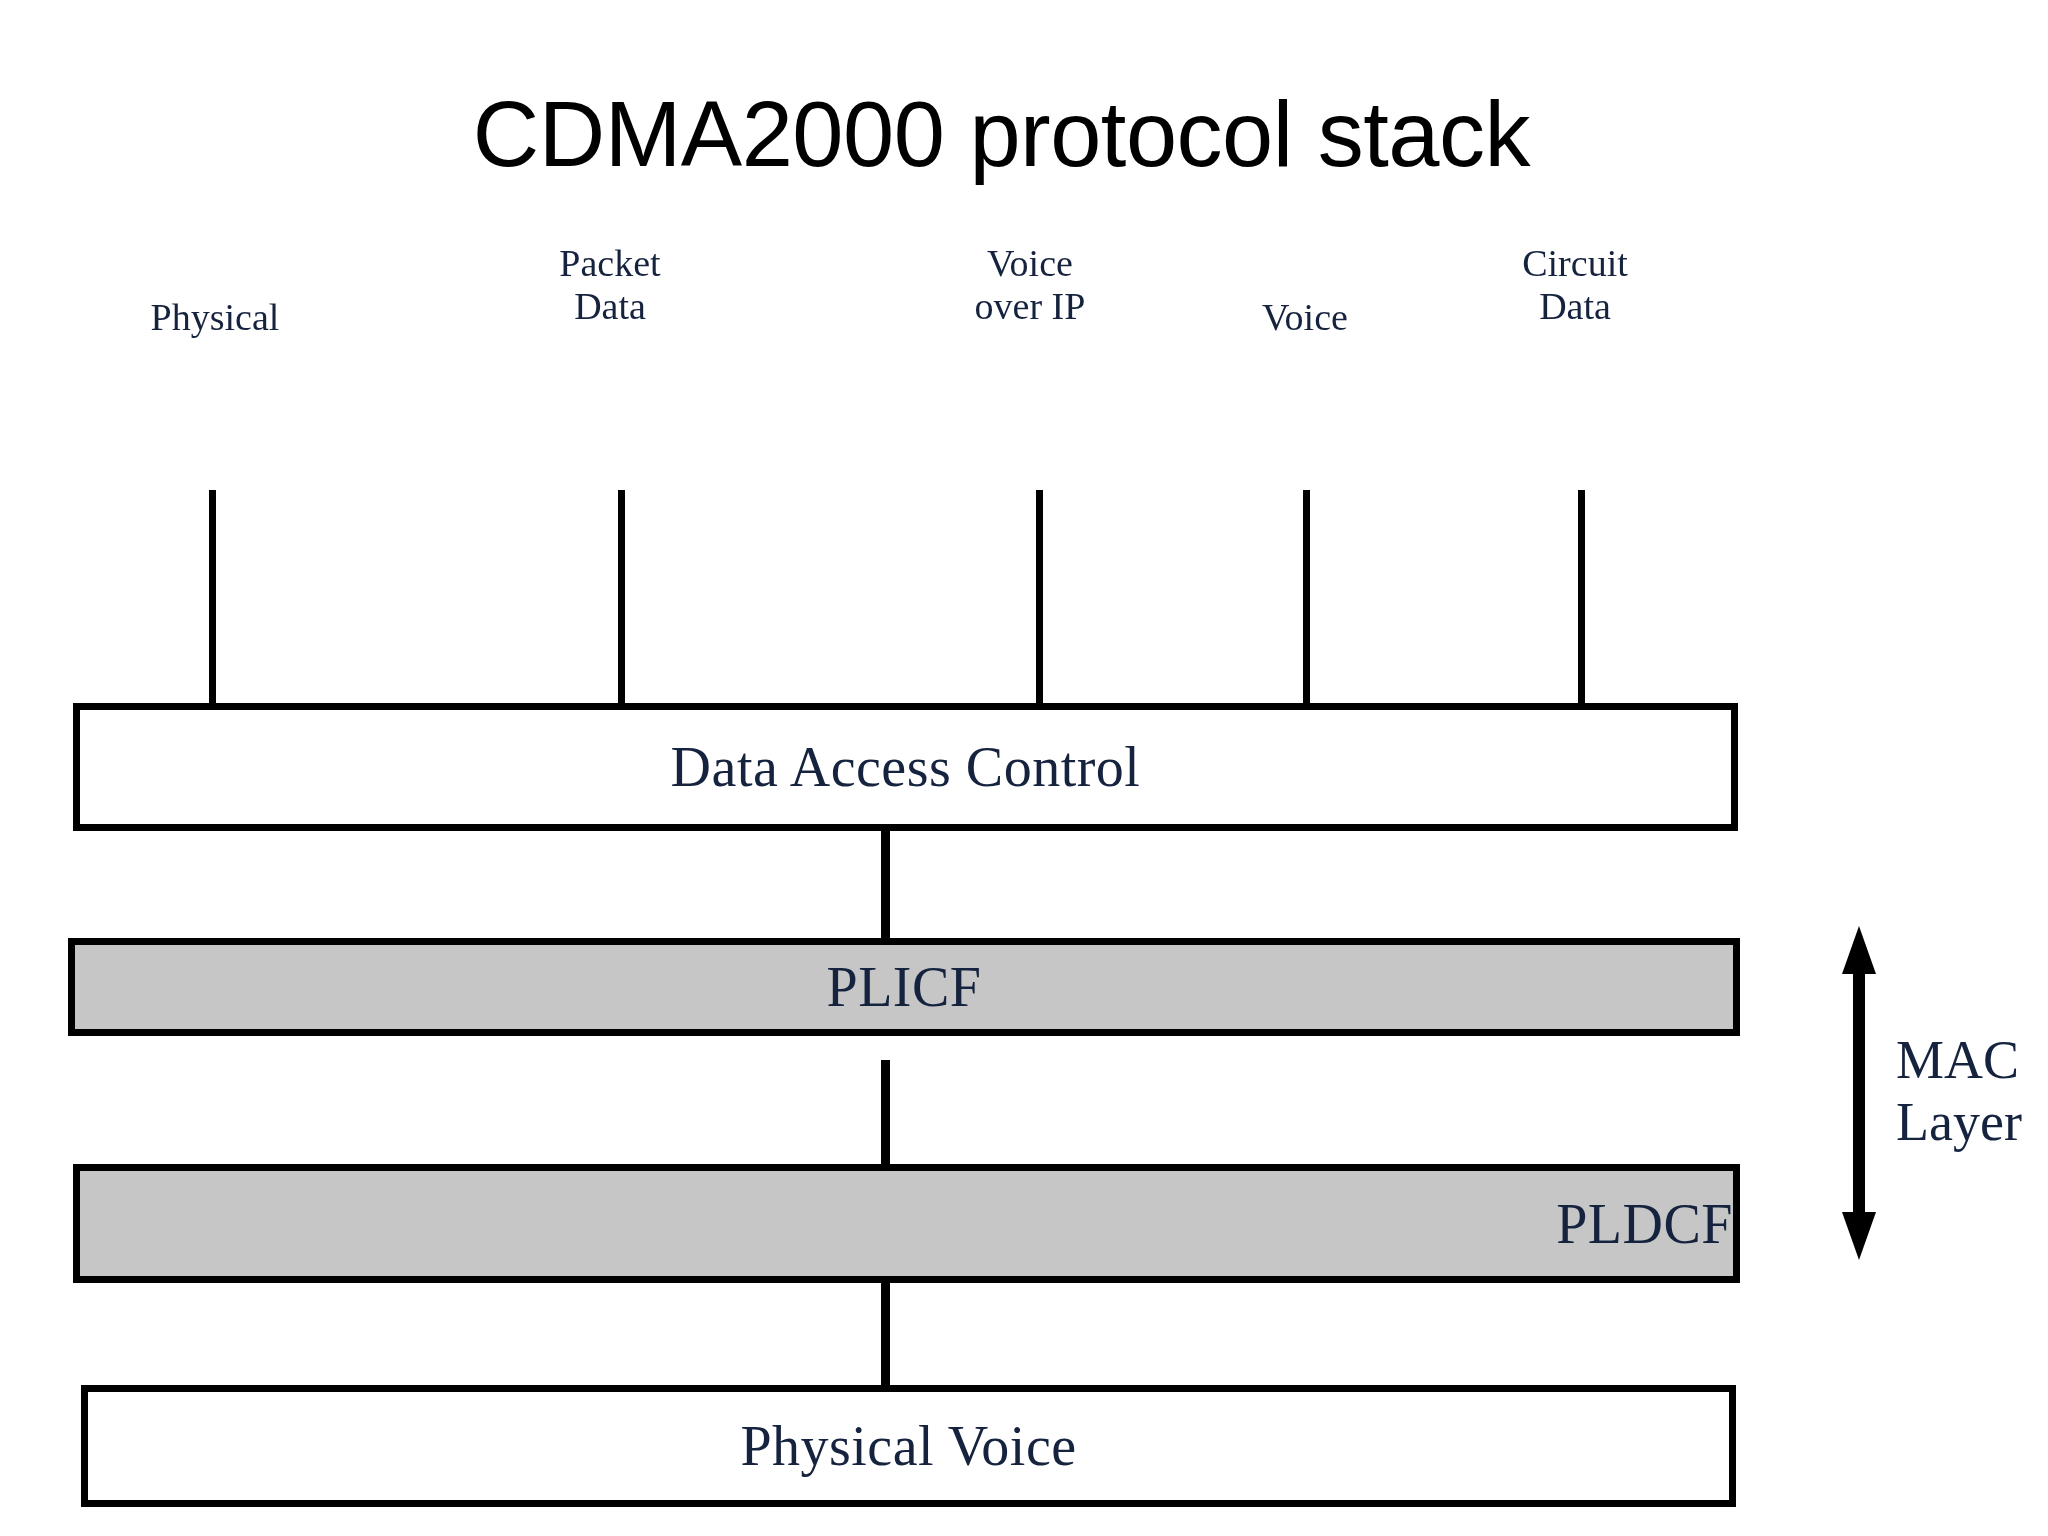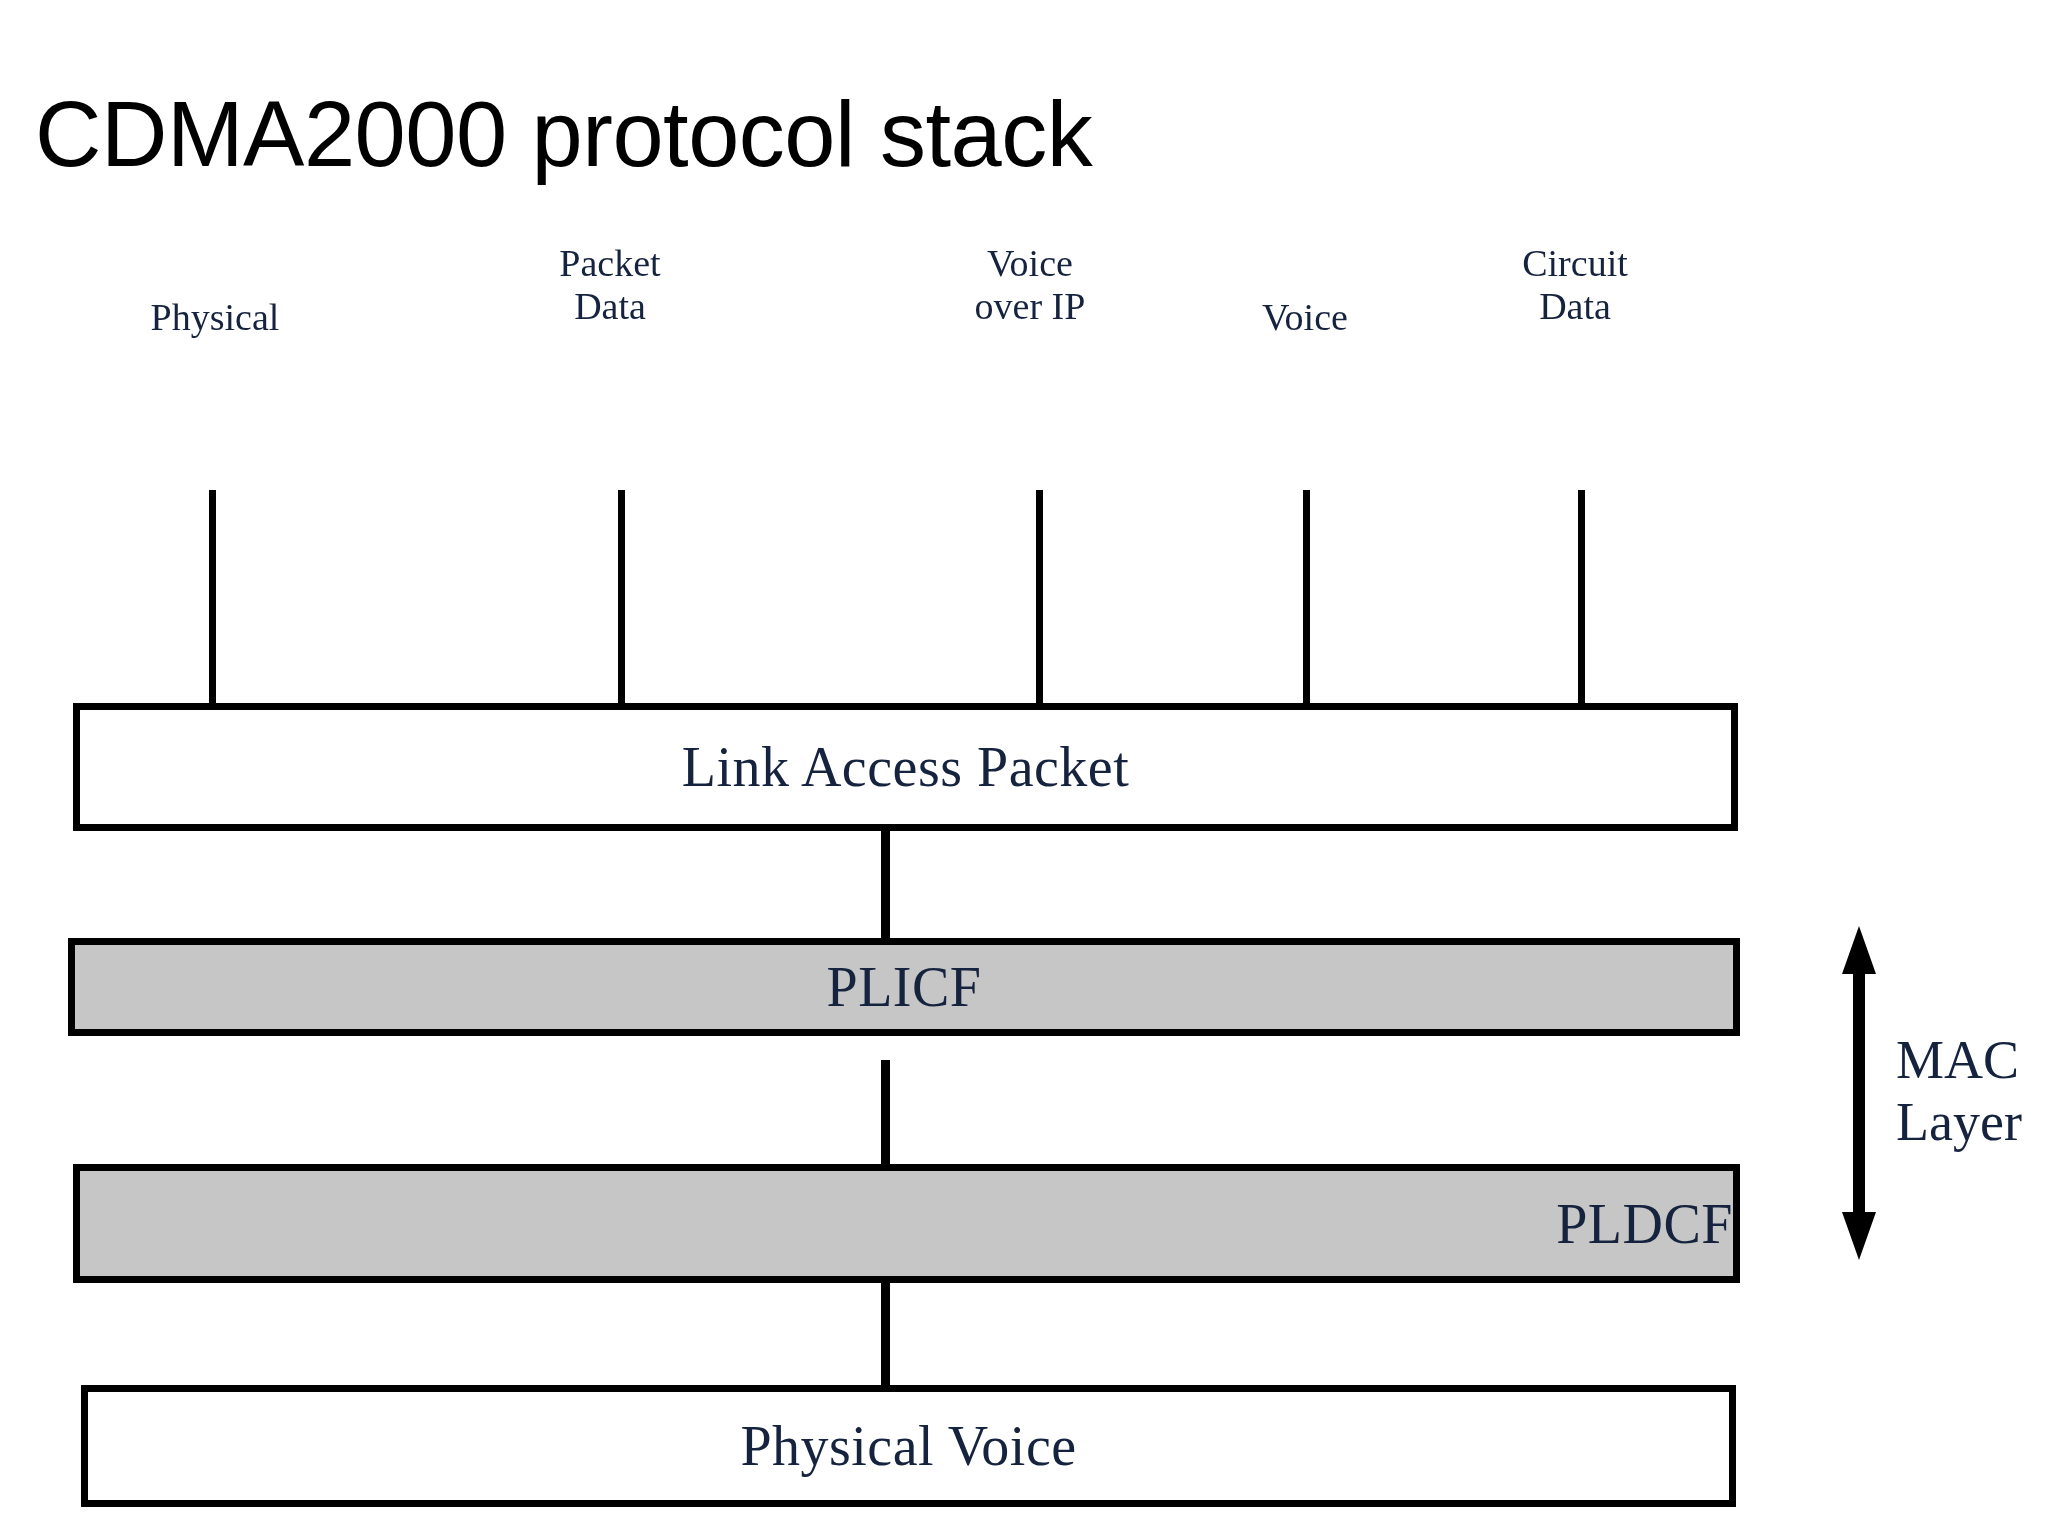--- a/index.html
+++ b/index.html
@@ -15,29 +15,28 @@
     overflow: hidden;
     font-family: "Liberation Serif", "DejaVu Serif", serif;
   }
 
   
   .title {
     position: absolute;
     left: 0;
     top: 86px;
     width: 1530px;
-    text-align: left;
+    text-align: right;
     font-family: "Liberation Sans", "DejaVu Sans", sans-serif;
     font-size: 92px;
     font-weight: 400;
     color: #000000;
     letter-spacing: -0.5px;
     line-height: 1.05;
     white-space: nowrap;
-    margin-left: 35px;
   }
 
   
   .src-label {
     position: absolute;
     text-align: center;
     font-family: "Liberation Serif", "DejaVu Serif", serif;
     font-size: 38px;
     font-weight: 400;
     color: #16233f;
@@ -124,21 +123,21 @@
   <div class="src-label" style="left:1400px; top:242px; width:350px;">Circuit
 Data</div>
 
   <div class="feeder" style="left:209px;  top:490px; height:216px;"></div>
   <div class="feeder" style="left:618px;  top:490px; height:216px;"></div>
   <div class="feeder" style="left:1036px; top:490px; height:216px;"></div>
   <div class="feeder" style="left:1303px; top:490px; height:216px;"></div>
   <div class="feeder" style="left:1578px; top:490px; height:216px;"></div>
 
   <div class="layer-box white" style="left:73px; top:703px; width:1665px; height:128px;">
-    <span class="layer-label">Link Access Packet</span>
+    <span class="layer-label">Data Access Control</span>
   </div>
 
   <div class="connector" style="left:881px; top:831px; height:110px;"></div>
 
   <div class="layer-box gray" style="left:68px; top:938px; width:1672px; height:98px;">
     <span class="layer-label">PLICF</span>
   </div>
 
   <div class="connector" style="left:881px; top:1060px; height:107px;"></div>
 

